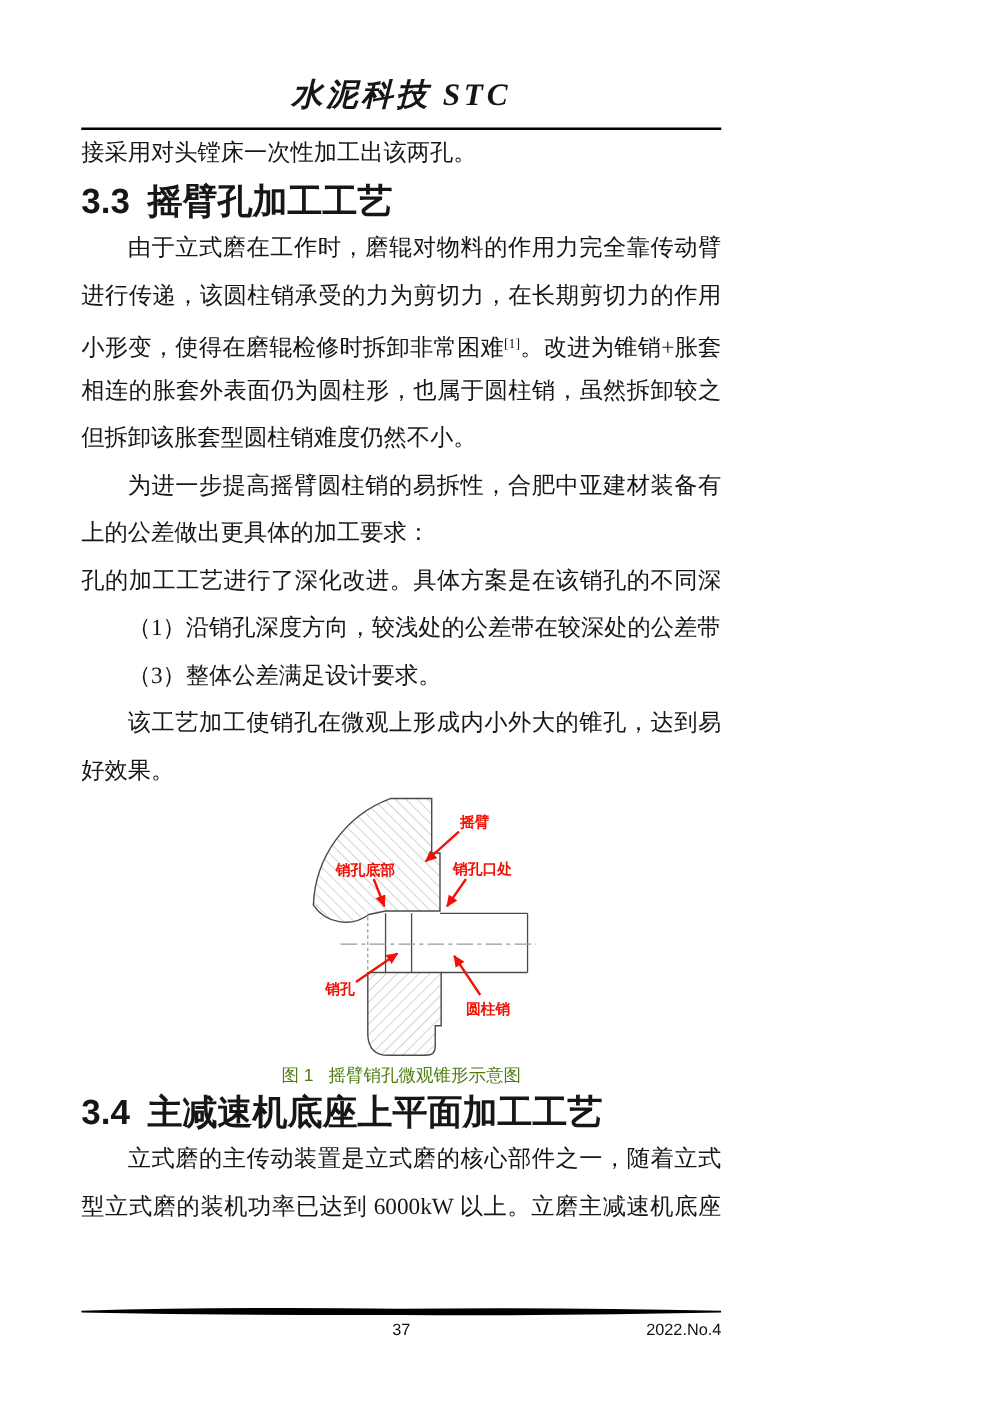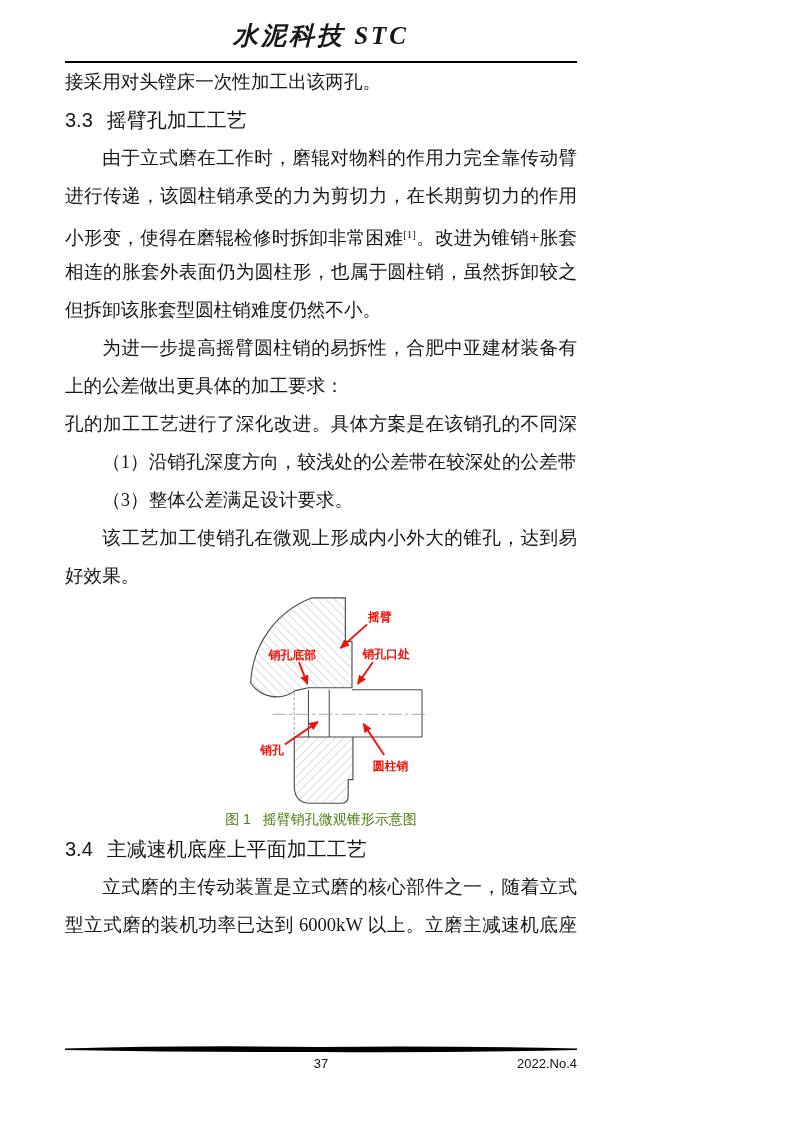--- a/index.html
+++ b/index.html
@@ -1,27 +1,27 @@
 <!DOCTYPE html>
 <html><head>
 <meta charset="utf-8">
 <style>
   html,body { margin:0; padding:0; background:#ffffff; }
   .page { position:relative; width:641px; height:1122px; background:#fff; overflow:hidden;
-          box-sizing:border-box; padding:21px 64px 0 65px;
+          box-sizing:border-box; padding:62px 64px 0 65px;
           font-family:"Liberation Serif","DejaVu Serif",serif; color:#161616; }
   .journal-title { text-align:center; font-size:25px; font-weight:bold; font-style:italic;
                    letter-spacing:3px; height:30px; line-height:30px; }
   .header-rule { border:0; border-top:2.5px solid #000; margin:10px 0 0 0; }
   .line { font-size:18.6px; line-height:38px; height:38px; overflow:hidden; }
   .line.full { text-align:justify; text-align-last:justify; }
   .line.indent { text-indent:2em; }
   sup { font-size:11px; vertical-align:6px; }
-  .section-heading { font-family:"Liberation Sans","DejaVu Sans",sans-serif; font-weight:normal;
-                     font-size:20px; line-height:38px; height:38px; overflow:hidden; }
+  .section-heading { font-family:"Liberation Sans","DejaVu Sans",sans-serif; font-weight:bold;
+                     font-size:28px; line-height:38px; height:38px; overflow:hidden; }
   .h-num { margin-right:14px; }
   .figure-wrap { text-align:center; position:relative; left:13px; height:213px; }
   svg.fig { width:218px; height:213px; }
   .fig-ann-text { font-family:"Liberation Sans","DejaVu Sans",sans-serif; font-size:12.5px; font-weight:bold; }
   .figure-caption { text-align:center; font-family:"Liberation Sans","DejaVu Sans",sans-serif;
                     font-size:14px; height:22px; line-height:22px; color:#4d7c0f; }
   .caption-label { margin-right:12px; }
   .footer { position:absolute; left:65px; right:64px; top:1046px; }
   .footer-rule-svg { display:block; width:100%; height:7px; }
   .footer-row { position:relative; height:22px; font-family:"Liberation Sans","DejaVu Sans",sans-serif;

